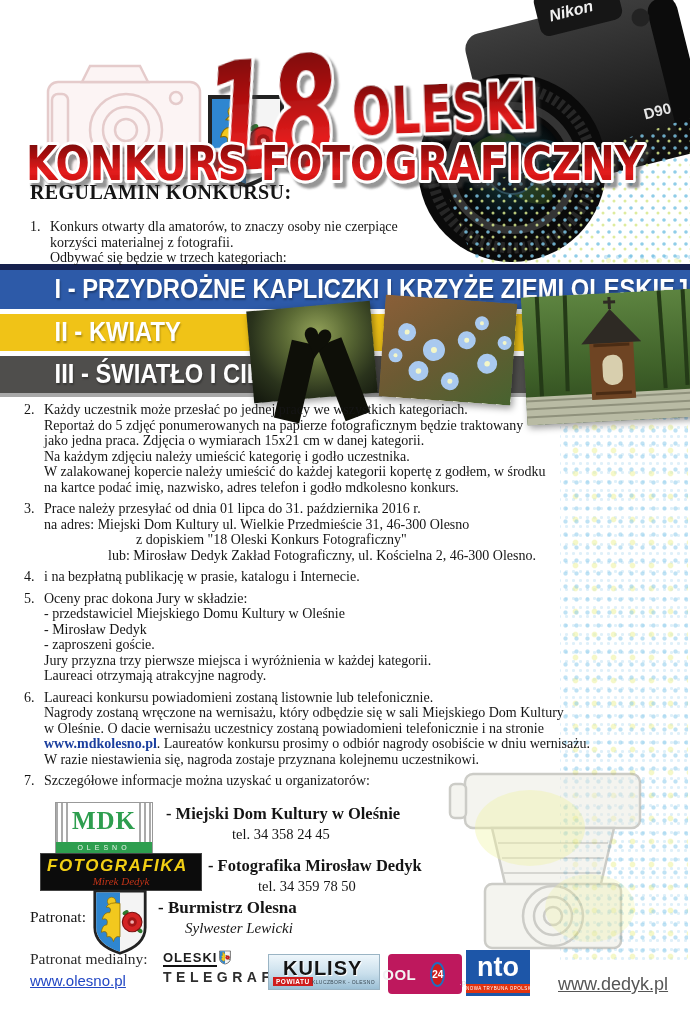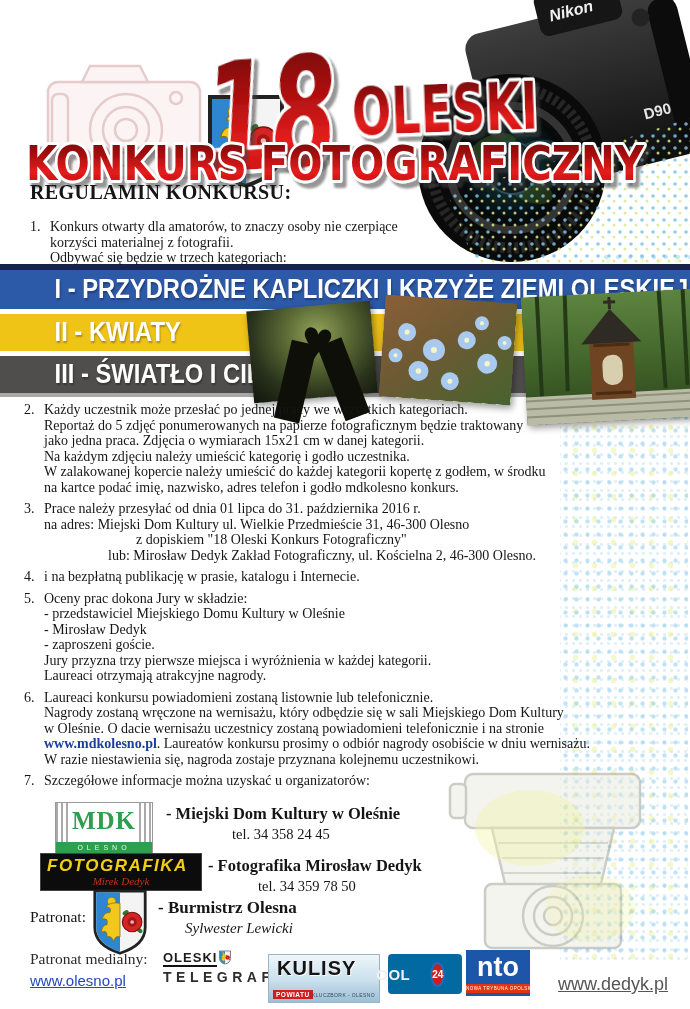--- a/index.html
+++ b/index.html
@@ -83,30 +83,30 @@
   
   #footer{position:absolute;left:0;top:946px;width:690px;height:63px;z-index:5;}
   .media-label{position:absolute;left:30px;top:4px;font-size:15.5px;color:#2b2b2b;}
   .link{font-family:"Liberation Sans",sans-serif;text-decoration:underline;}
   #link-olesno{position:absolute;left:30px;top:26px;font-size:15px;color:#2247c4;}
   #link-dedyk{position:absolute;left:558px;top:28px;font-size:18px;color:#555;}
   .telegraf{position:absolute;left:163px;top:4px;font-family:"Liberation Sans",sans-serif;color:#1c1c1c;}
   .telegraf-top{display:flex;align-items:flex-start;gap:2px;}
   .telegraf-w1{font-weight:bold;font-size:13px;border-bottom:2px solid #111;letter-spacing:1px;}
   .telegraf-w2{font-weight:bold;font-size:14px;letter-spacing:4.5px;color:#2e2e2e;margin-top:2px;}
-  .kulisy{position:absolute;left:268px;top:8px;width:112px;height:49px;
+  .kulisy{position:absolute;left:268px;top:8px;width:112px;height:36px;
     background:linear-gradient(#eef6fb 0%,#c9dfec 55%,#9cc0d6 100%);border:1px solid #9ab4c4;
-    box-sizing:border-box;font-family:"Liberation Sans",sans-serif;}
+    box-sizing:border-box;font-family:"Liberation Sans",sans-serif;padding-left:6px;}
   .kulisy-title{font-weight:bold;font-size:20px;letter-spacing:1px;color:#141414;padding:2px 0 0 8px;
     text-shadow:1px 1px 0 #fff;}
   .kulisy-sub{position:absolute;left:4px;bottom:3px;background:#cf1c1c;color:#fff;font-weight:bold;
     font-size:6.5px;padding:1px 3px;letter-spacing:.5px;}
   .kulisy-cities{position:absolute;right:4px;bottom:4px;font-size:5px;color:#3a4a55;letter-spacing:.4px;}
-  .ool24{position:absolute;left:388px;top:8px;width:74px;height:40px;background:#0369a1;border-radius:4px;
-    display:flex;align-items:center;justify-content:center;gap:20px;font-family:"Liberation Sans",sans-serif;}
+  .ool24{position:absolute;left:388px;top:8px;width:74px;height:40px;background:#be185d;border-radius:4px;
+    display:flex;align-items:center;justify-content:center;gap:14px;font-family:"Liberation Sans",sans-serif;}
   .ool24-a{color:#f2f2f2;font-weight:bold;font-size:15px;letter-spacing:.5px;}
   .ool24-circle{width:21px;height:21px;border-radius:50%;border:2.5px solid #1e6ec0;background:#cf1c1c;
     color:#fff;font-weight:bold;font-size:10px;display:flex;align-items:center;justify-content:center;}
   .ool24-c{color:#d8d8d8;font-size:8px;align-self:flex-end;margin-bottom:7px;}
   .nto{position:absolute;left:466px;top:4px;width:64px;height:46px;background:#1d56a8;
     font-family:"Liberation Sans",sans-serif;}
   .nto-title{color:#fff;font-weight:bold;font-size:27px;text-align:center;line-height:34px;border-radius:10px;}
   .nto-sub{background:#e23410;color:#fff;font-size:4.5px;text-align:center;line-height:9px;
     letter-spacing:.5px;white-space:nowrap;overflow:hidden;}
 </style>

